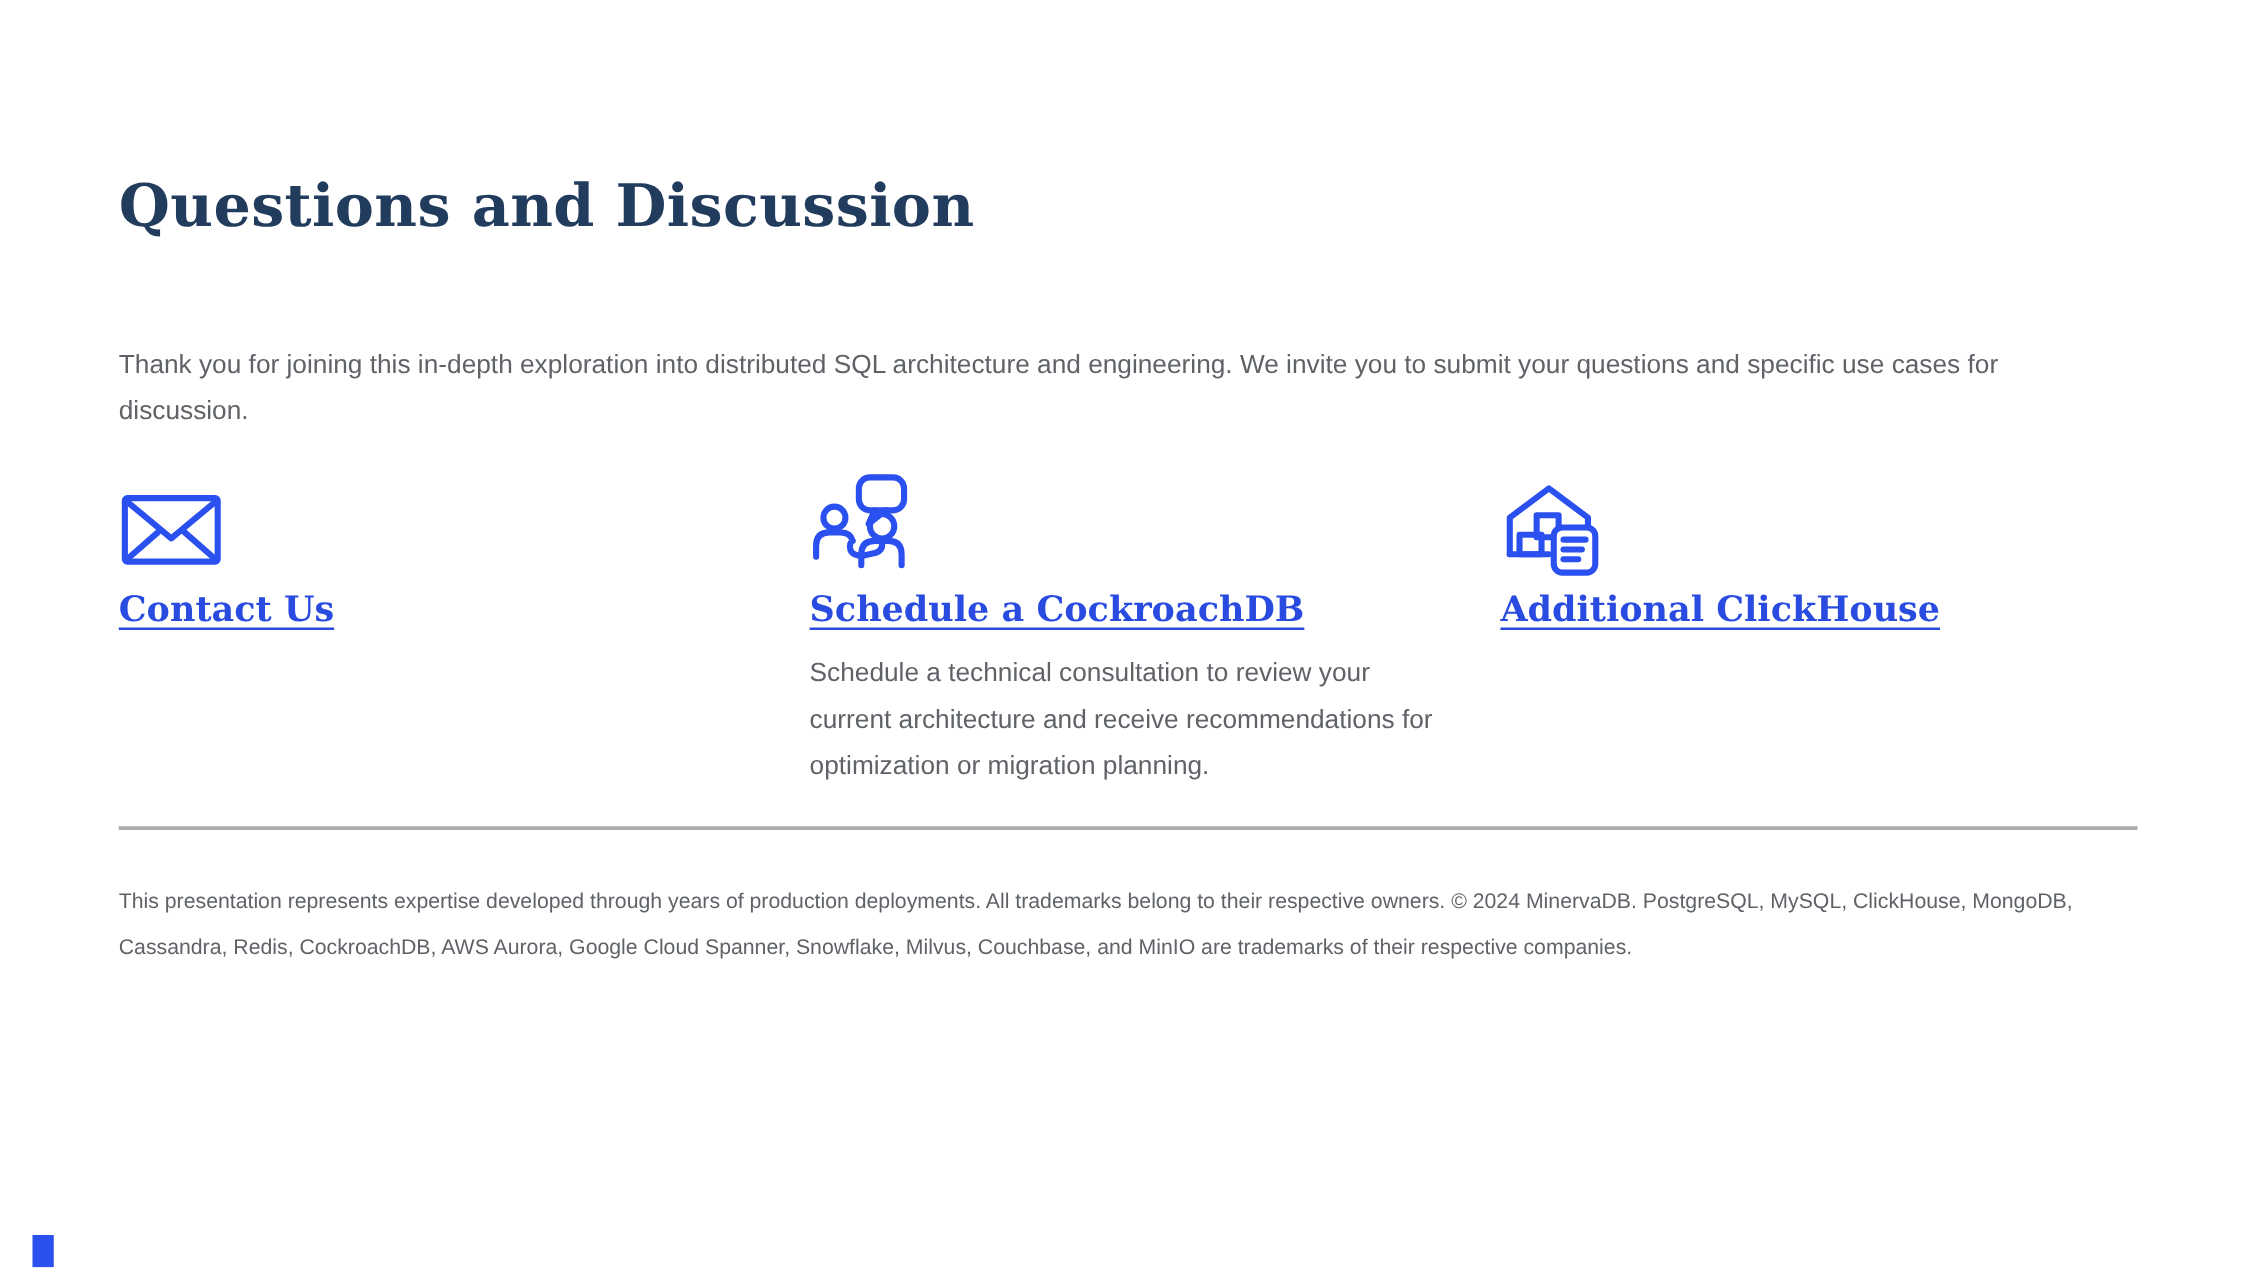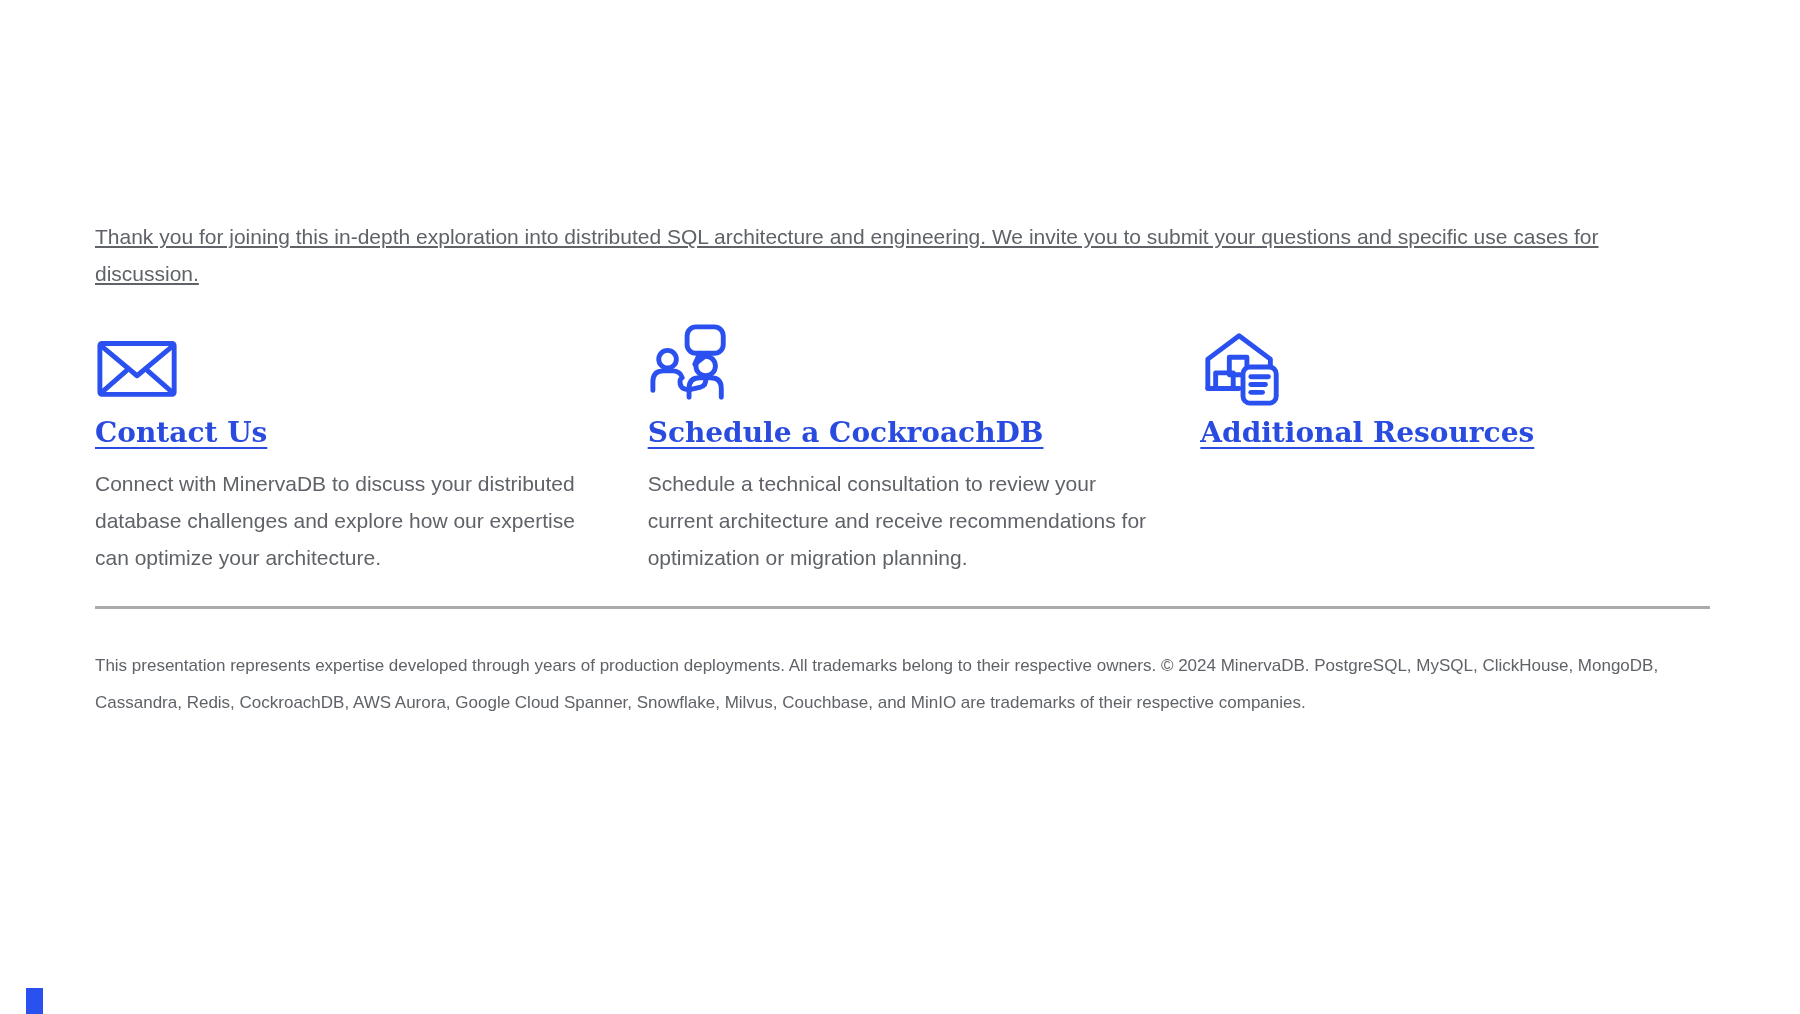--- a/index.html
+++ b/index.html
@@ -20,21 +20,20 @@
     font-size: 47px;
     letter-spacing: 0.3px;
     color: #223c5e;
   }
   .intro {
     margin: 80px 0 0 0;
     max-width: 1615px;
     font-size: 21px;
     line-height: 37px;
     color: #5f6368;
-    text-decoration: underline;
   }
   .columns {
     margin-top: 24px;
     display: grid;
     grid-template-columns: repeat(3, 1fr);
     column-gap: 48px;
   }
   .icon-wrap {
     height: 92px;
     display: flex;
@@ -78,36 +77,36 @@
     height: 26px;
     background: #2b50f0;
   }
   svg.icon { display: block; }
 </style>
 </head>
 <body>
 
 <div class="slide">
 
+  <h1 class="title">Questions and Discussion</h1>
 
   <p class="intro">Thank you for joining this in-depth exploration into distributed SQL architecture and engineering. We invite you to submit your questions and specific use cases for discussion.</p>
 
   <div class="columns">
 
     <div class="column">
       <div class="icon-wrap">
         <svg class="icon" width="86" height="86" viewBox="0 0 88 88" fill="none" stroke="#2b50f0" stroke-width="5" stroke-linecap="round" stroke-linejoin="round">
           <rect x="5" y="22" width="76" height="52" rx="2"></rect>
           <path d="M7 25 L43 55 L79 25"></path>
           <path d="M8 71 L32 50"></path>
           <path d="M78 71 L54 50"></path>
         </svg>
       </div>
       <a href="#" class="col-heading">Contact Us</a>
-      <p class="col-body">Connect with MinervaDB to discuss your distributed database challenges and explore how our expertise can optimize your architecture.</p>
     </div>
 
     <div class="column">
       <div class="icon-wrap">
         <svg class="icon" width="86" height="86" viewBox="0 0 88 88" fill="none" stroke="#2b50f0" stroke-width="5" stroke-linecap="round" stroke-linejoin="round">
           <rect x="40" y="5" width="37" height="27" rx="9"></rect>
           <path d="M53 32 L48 43 L62 32"></path>
           <circle cx="20" cy="38" r="9"></circle>
           <path d="M5 70 L5 61 Q5 50 16 50 L25 50 Q33 50 35 57"></path>
           <path d="M33 59 Q31 70 44 69 L53 67 Q60 65 59 58"></path>
@@ -125,21 +124,21 @@
           <path d="M8 68 L8 38 L40 14 L72 38 L72 46"></path>
           <path d="M8 68 L40 68"></path>
           <rect x="30" y="36" width="18" height="18"></rect>
           <rect x="16" y="52" width="18" height="16"></rect>
           <rect x="44" y="46" width="34" height="37" rx="7" fill="#ffffff"></rect>
           <path d="M52 56 L70 56"></path>
           <path d="M52 64 L67 64"></path>
           <path d="M52 72 L64 72"></path>
         </svg>
       </div>
-      <a href="#" class="col-heading">Additional Resources</a>
+      <a href="#" class="col-heading">Additional ClickHouse</a>
     </div>
 
   </div>
 
   <hr class="divider">
 
   <p class="footer-text">This presentation represents expertise developed through years of production deployments. All trademarks belong to their respective owners. © 2024 MinervaDB. PostgreSQL, MySQL, ClickHouse, MongoDB, Cassandra, Redis, CockroachDB, AWS Aurora, Google Cloud Spanner, Snowflake, Milvus, Couchbase, and MinIO are trademarks of their respective companies.</p>
 
   <div class="corner-accent"></div>
 

